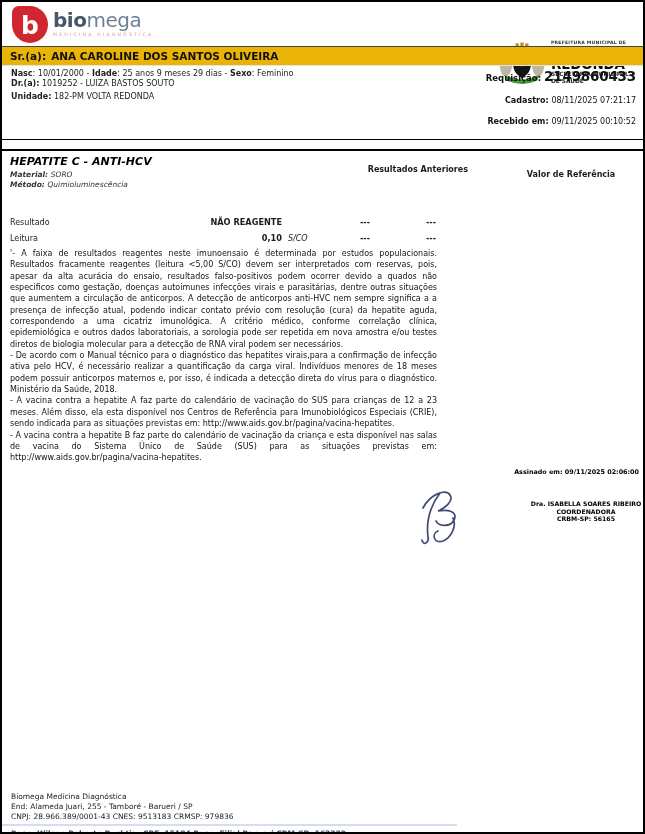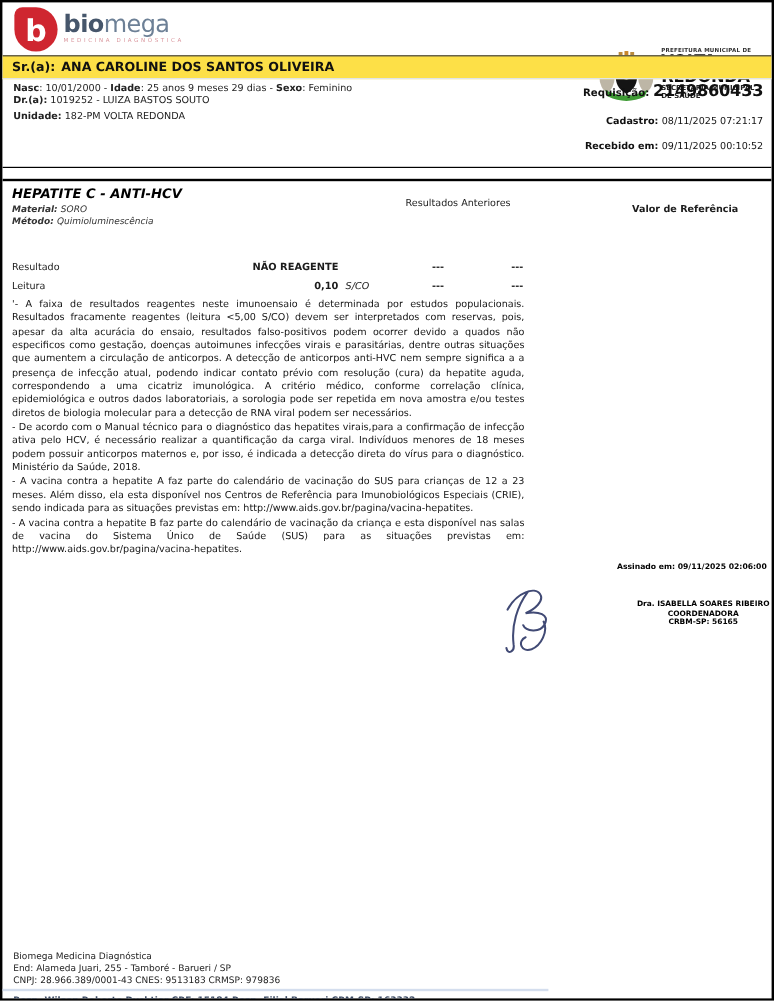--- a/index.html
+++ b/index.html
@@ -21,21 +21,21 @@
   .bm-tag { font-size:4.6px; letter-spacing:2.2px; color:#d9959c; margin-top:2px; }
 
   .prefeitura { position:absolute; right:4px; top:0; display:flex; align-items:flex-start;margin-top:36px; }
   .crest { margin-top:2px; }
   .pref-text { margin-left:4px; width:88px; }
   .pref-top  { font-size:4.6px; font-weight:bold; color:#333; letter-spacing:0.2px; }
   .pref-city { font-size:13.5px; font-weight:900; color:#0d0d0d; line-height:12.5px; letter-spacing:-0.2px; }
   .pref-dept { font-size:5.8px; font-weight:bold; color:#222; line-height:6.6px; margin-top:0.5px; }
 
   
-  .name-bar { position:absolute; top:44px; left:0; right:0; height:20px; background:#fde047;
+  .name-bar { position:absolute; top:44px; left:0; right:0; height:20px; background:#eab308;
               border-top:1px solid #444; border-bottom:1px solid #dfe4ea;
               display:flex; align-items:center; padding-left:8px;
               font-size:10.5px; font-weight:bold; color:#111; }
   .name-bar .gap { width:5px; }
 
   .patient-block { position:absolute; top:67px; left:9px; font-size:8px; color:#222; }
   .patient-block .ln { line-height:10px; }
   .patient-block .sp { height:3px; }
   .b { font-weight:bold; }
 
@@ -47,22 +47,22 @@
   .header-bottom-line { position:absolute; top:137px; left:0; right:0; height:1px; background:#000; }
 
   
   .main-box { position:absolute; top:147px; left:0; right:0; height:804px;
               border-top:2px solid #000; border-bottom:1px solid #000; }
   .exam-title { position:absolute; top:4px; left:8px; font-size:11px; font-weight:bold;
                 font-style:italic; color:#000; }
   .exam-sub { position:absolute; left:8px; font-size:7.5px; font-style:italic; color:#333; }
   .exam-sub.material { top:19px; }
   .exam-sub.method   { top:29px; }
-  .col-prev { position:absolute; top:14px; left:336px; width:130px; text-align:left;
-              font-size:8px; font-weight:normal; }
+  .col-prev { position:absolute; top:14px; left:336px; width:130px; text-align:right;
+              font-size:8px; font-weight:bold; }
   .col-ref  { position:absolute; top:19px; left:498px; width:142px; text-align:center;
               font-size:8px; font-weight:bold; }
 
   .row { position:absolute; left:8px; display:grid;
          grid-template-columns:162px 110px 50px 66px 66px; font-size:8px; align-items:baseline; }
   .row.r1 { top:66px; }
   .row.r2 { top:82px; }
   .row .lab { text-align:left; }
   .row .val { text-align:right; font-weight:bold; font-size:8.2px; }
   .row .unit { text-align:left; font-style:italic; padding-left:6px; }

